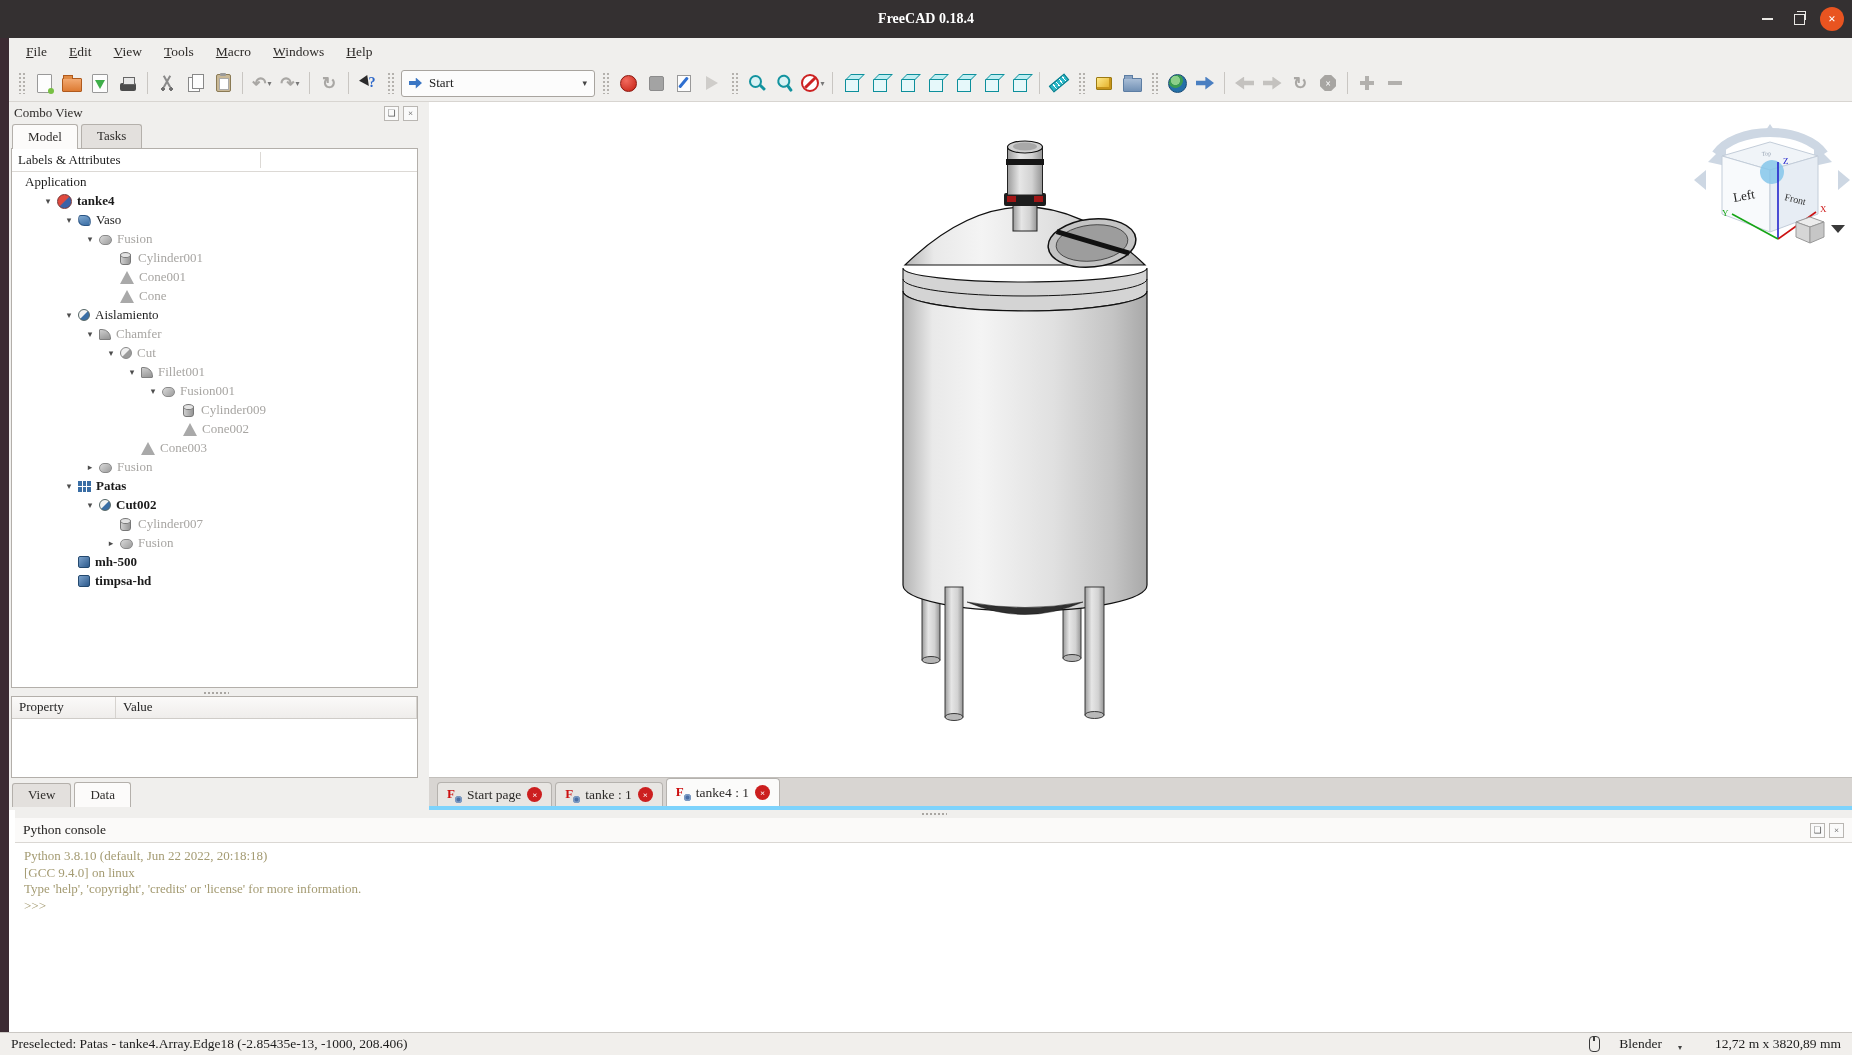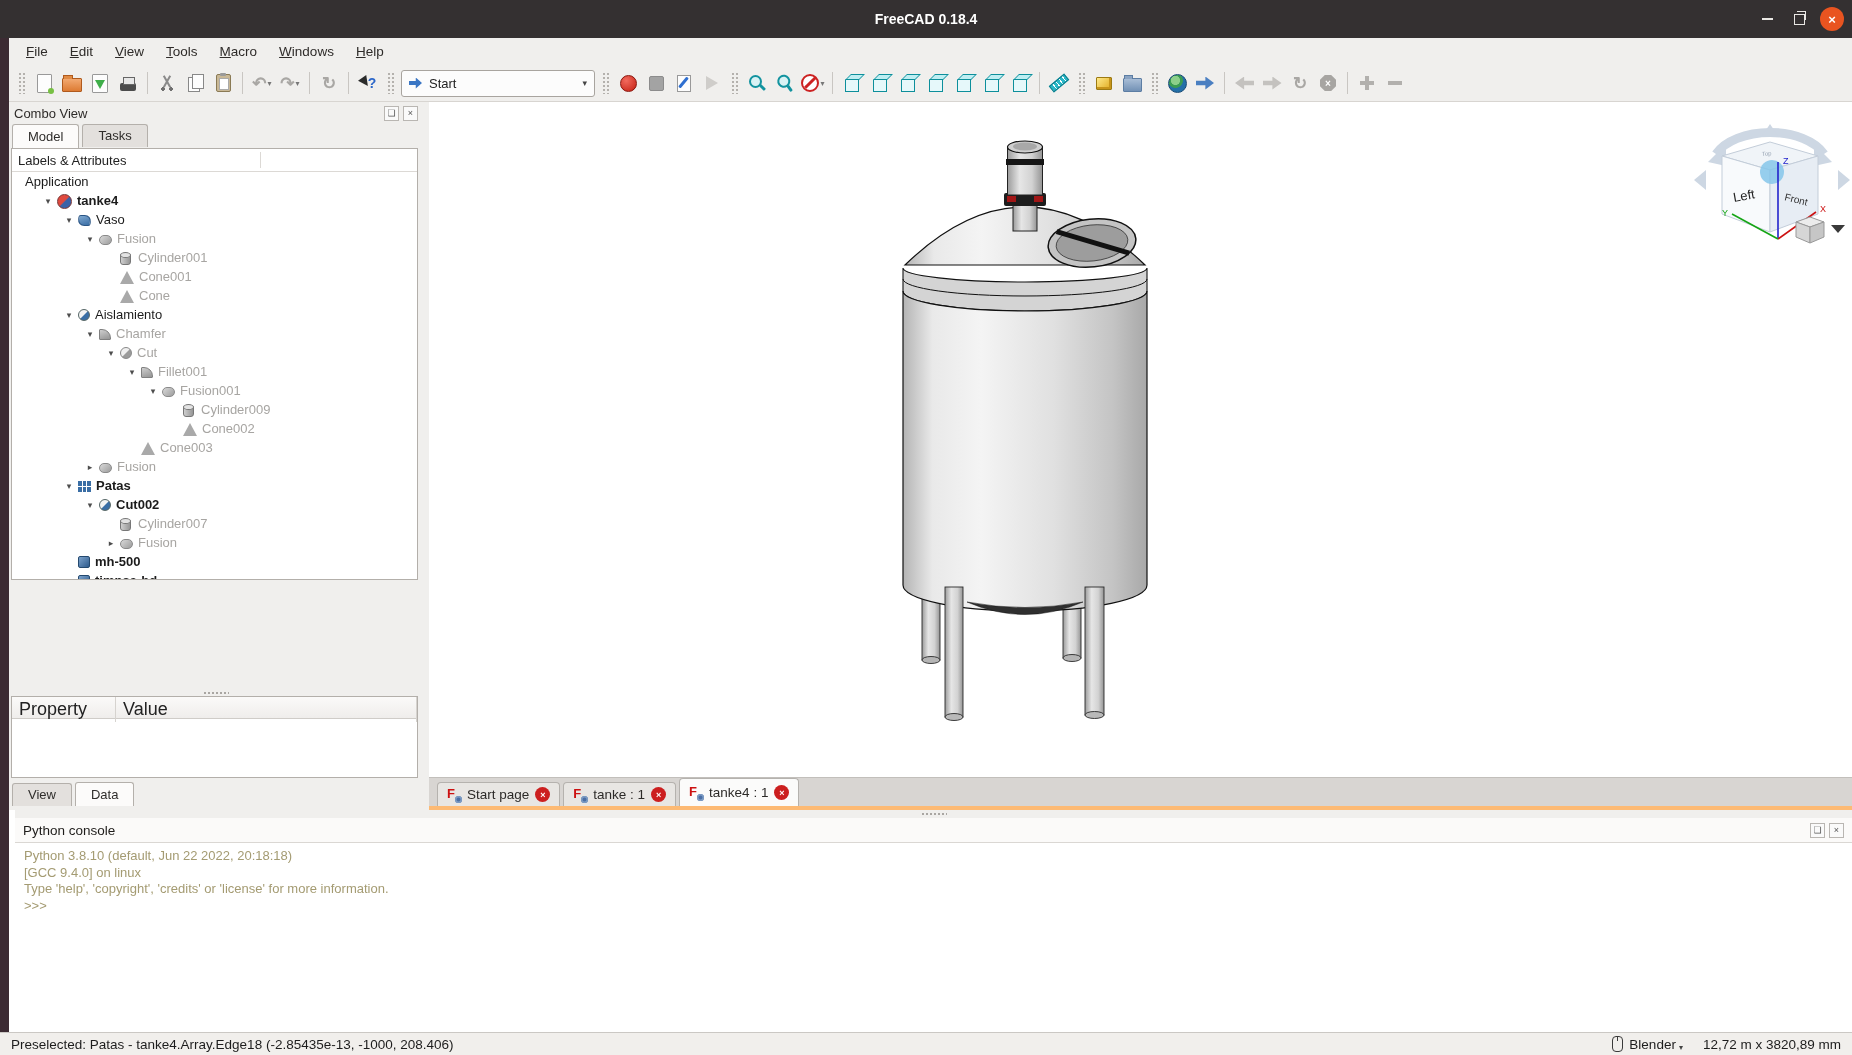--- a/index.html
+++ b/index.html
@@ -1,17 +1,17 @@
 <!DOCTYPE html>
 <html><head>
 <meta charset="utf-8">
 <style>
   html,body{margin:0;padding:0;background:#222;}
-  .screen{position:relative;width:1852px;height:1055px;background:#fdba74;overflow:hidden;
-          font-family:Liberation Sans, sans-serif;color:#1b1b1b;}
+  .screen{position:relative;width:1852px;height:1055px;background:#7dd3fc;overflow:hidden;
+          font-family:Liberation Serif, serif;color:#1b1b1b;}
 
   
   .titlebar{position:absolute;left:0;top:0;width:1852px;height:38px;background:#343031;}
   .win-title{position:absolute;left:0;right:0;top:0;height:38px;line-height:38px;text-align:center;
              color:#fff;font-weight:bold;font-size:14px;}
   .winbtn{position:absolute;top:8px;width:22px;height:22px;display:flex;align-items:center;justify-content:center;}
   .wb-min{right:74px;}.wb-min i{display:block;width:11px;height:2px;background:#e9e7e4;}
   .wb-res{right:42px;}.wb-res i{display:block;width:9px;height:9px;border:1.5px solid #e9e7e4;position:relative;}
   .wb-res i:before{content:"";position:absolute;left:2px;top:-4px;width:8px;height:8px;border:1.5px solid #e9e7e4;border-bottom:none;border-left:none;}
   .wb-close{right:8px;width:24px;height:24px;top:7px;border-radius:50%;background:#e95420;color:#fff;
@@ -94,21 +94,21 @@
   
   .combo{position:absolute;left:9px;top:102px;width:414px;height:708px;background:#f0efed;}
   .vsplit{position:absolute;left:423px;top:102px;width:6px;height:708px;background:#f0efed;}
   .cv-title{position:absolute;left:0;top:0;right:0;height:22px;display:flex;align-items:center;padding:0 5px;font-size:13px;color:#2e2b29;}
   .dockbtns{margin-left:auto;display:flex;gap:4px;}
   .dbtn{width:13px;height:13px;display:flex;align-items:center;justify-content:center;font-size:9px;color:#555;border:1px solid #b9b6b2;background:#fafafa;}
   .cv-tabs{position:absolute;left:3px;top:22px;height:24px;display:flex;align-items:flex-start;}
   .qtab{padding:3px 15px 4px;border:1px solid #b4b0ab;border-bottom:none;border-radius:3px 3px 0 0;background:#e3e0dd;
         font-size:13px;color:#2f2d2b;margin-right:3px;}
   .qtab.active{background:#fcfbfa;position:relative;z-index:2;padding-top:4px;}
-  .tree-box{position:absolute;left:2px;top:46px;right:5px;height:432px;background:#fff;border:1px solid #b3afaa;box-sizing:border-box;overflow:hidden;}
+  .tree-box{position:absolute;left:2px;top:46px;right:5px;height:540px;background:#fff;border:1px solid #b3afaa;box-sizing:border-box;overflow:hidden;}
   .tree-header{height:22px;border-bottom:1px solid #dcd9d5;display:flex;align-items:center;padding:0 6px;font-size:13px;color:#222;position:relative;background:#fff;}
   .tree-header:after{content:"";position:absolute;left:248px;top:3px;bottom:3px;width:1px;background:#dcd9d5;}
   .trow{display:flex;align-items:center;height:19px;font-size:13px;white-space:nowrap;}
   .trow.dim .tlabel{color:#a7a5a2;}
   .trow.bold .tlabel{font-weight:bold;}
   .exp{width:14px;flex:0 0 auto;font-size:9px;color:#4d4d4d;text-align:center;}
   .tlabel{margin-left:5px;color:#1b1b1b;}
   .ti{width:15px;height:15px;margin-left:2px;flex:0 0 auto;position:relative;}
   .ti-doc{width:13px;height:13px;border-radius:50%;border:1px solid #733;background:linear-gradient(135deg,#e04a3f 0 46%,#3b63a8 54% 100%);margin-top:1px;}
   .ti-surface{width:13px;height:11px;margin-top:2px;background:linear-gradient(160deg,#7fa8d0,#3a6ea5);border:1px solid #2a5585;border-radius:2px 7px 2px 7px;transform:skewX(-8deg);box-sizing:border-box;}
@@ -120,21 +120,21 @@
   .ti-cutgray{width:12px;height:12px;margin-top:1px;border-radius:50%;border:1px solid #888;background:linear-gradient(135deg,#f0f0f0 0 48%,#9b9b9b 52% 100%);box-sizing:border-box;}
   .ti-chamfer,.ti-fillet{width:12px;height:11px;margin-top:2px;background:linear-gradient(160deg,#cecece,#949494);border:1px solid #808080;border-radius:1px 9px 1px 1px;box-sizing:border-box;}
   .ti-array{width:13px;height:11px;margin-top:2px;
     background-image:linear-gradient(0deg,transparent 0 44%,#fff 44% 58%,transparent 58% 100%),
                      linear-gradient(90deg,#3a6ea5 0 28%,#fff 28% 38%,#3a6ea5 38% 62%,#fff 62% 72%,#3a6ea5 72% 100%);}
   .ti-cube{width:12px;height:12px;margin-top:1px;background:linear-gradient(135deg,#7da3cc,#2d5a8c);border:1px solid #24496f;border-radius:2px;box-sizing:border-box;}
   .split-dots{position:absolute;left:0;right:0;top:588px;height:6px;display:flex;align-items:center;justify-content:center;}
   .dots{width:26px;height:4px;background:radial-gradient(circle,#a9a6a2 1px,transparent 1.2px);background-size:4px 4px;}
   .prop-box{position:absolute;left:2px;top:594px;right:5px;height:82px;background:#fff;border:1px solid #b3afaa;box-sizing:border-box;}
   .prop-head{display:grid;grid-template-columns:104px 1fr;height:21px;background:linear-gradient(#fbfaf9,#efedeb);border-bottom:1px solid #cfccc8;}
-  .prop-head div{padding:2px 7px;font-size:18px;color:#222;border-right:1px solid #d6d3cf;}
+  .prop-head div{padding:2px 7px;font-size:13px;color:#222;border-right:1px solid #d6d3cf;}
   .cv-bottom-tabs{position:absolute;left:3px;top:680px;display:flex;align-items:flex-end;}
 
   
   .viewport{position:absolute;left:429px;top:102px;right:0;height:675px;background:#fff;}
   .mdibar{position:absolute;left:429px;top:777px;right:0;height:29px;background:#d8d5d2;border-top:1px solid #c2bfbb;
           display:flex;align-items:flex-end;padding-left:8px;box-sizing:border-box;}
   .mtab{height:23px;display:flex;align-items:center;gap:6px;padding:0 9px;border:1px solid #b5b2ae;border-bottom:none;
         border-radius:4px 4px 0 0;background:#e8e6e3;font-size:13.5px;color:#2c2a28;margin-right:3px;}
   .mtab.active{height:27px;background:#fbfbfa;position:relative;z-index:2;}
   .fcicon{position:relative;width:14px;height:14px;}
@@ -146,21 +146,21 @@
   
   .console{position:absolute;left:9px;top:810px;right:0;height:222px;background:#fff;padding-left:6px;}
   .con-split{height:8px;background:#f0efed;display:flex;align-items:center;justify-content:center;}
   .con-title{height:24px;display:flex;align-items:center;padding:0 8px;font-size:13.5px;color:#1e1c1a;background:#fbfaf9;border-bottom:1px solid #dad7d3;}
   .con-body{padding:5px 9px;}
   .cline{font-size:13px;line-height:16.5px;color:#a49b72;}
 
   
   .statusbar{position:absolute;left:0;top:1032px;width:1852px;height:23px;background:#f1efec;border-top:1px solid #cbc8c4;
              display:flex;align-items:center;padding:0 11px;box-sizing:border-box;font-size:13.5px;color:#1d1d1d;}
-  .sb-right{margin-left:auto;display:flex;align-items:flex-end;gap:6px;}
+  .sb-right{margin-left:auto;display:flex;align-items:flex-end;gap:19px;}
   .mouse-ico{width:9px;height:14px;border:1.5px solid #3a3a3a;border-radius:4px;position:relative;}
   .mouse-ico:after{content:"";position:absolute;left:3.2px;top:0;width:1.5px;height:4px;background:#3a3a3a;}
   .sb-caret{font-size:8px;color:#444;margin-left:-3px;}
   .sb-dims{margin-left:14px;}
 </style>
 </head>
 <body>
 
 <div class="screen">
 

